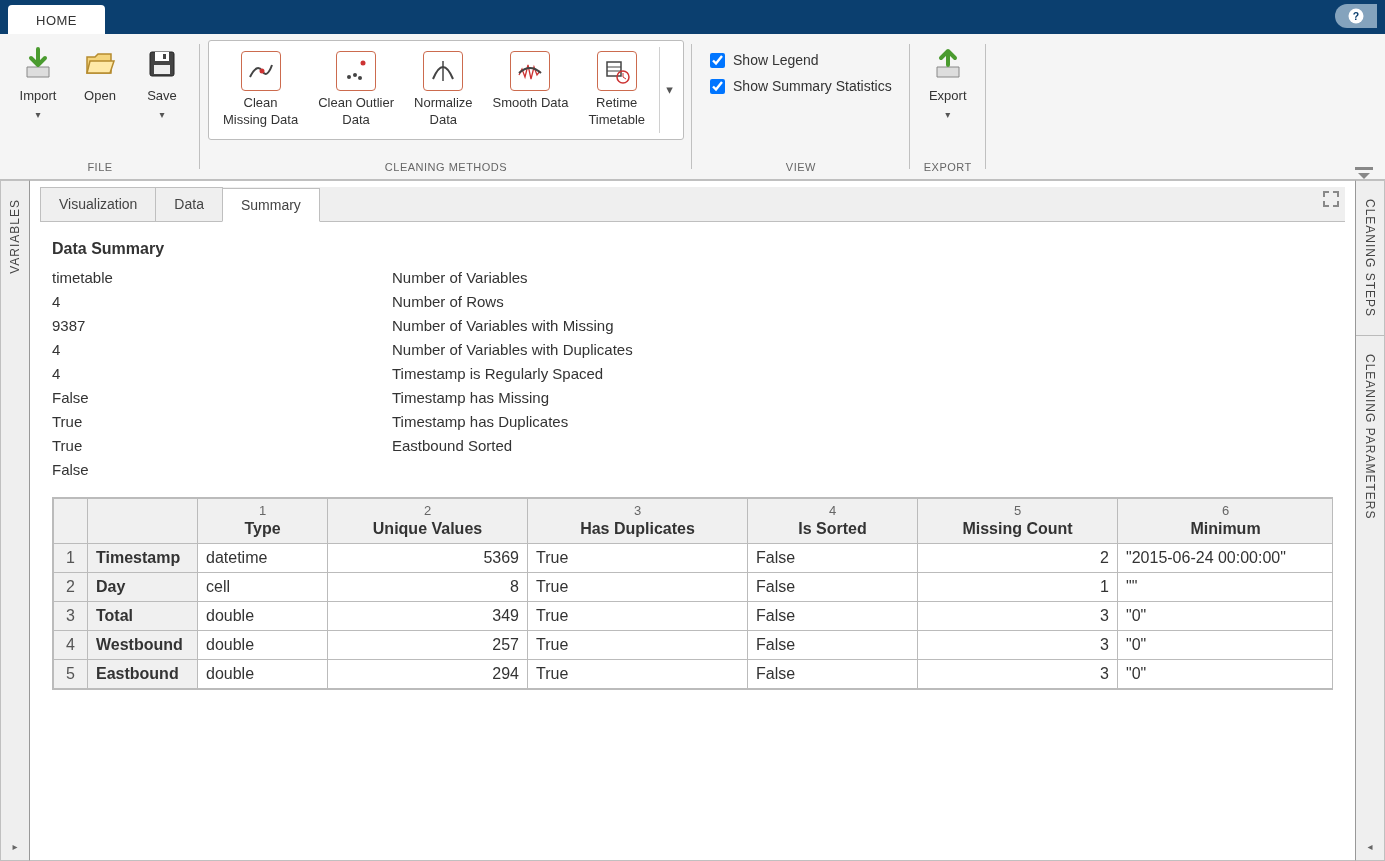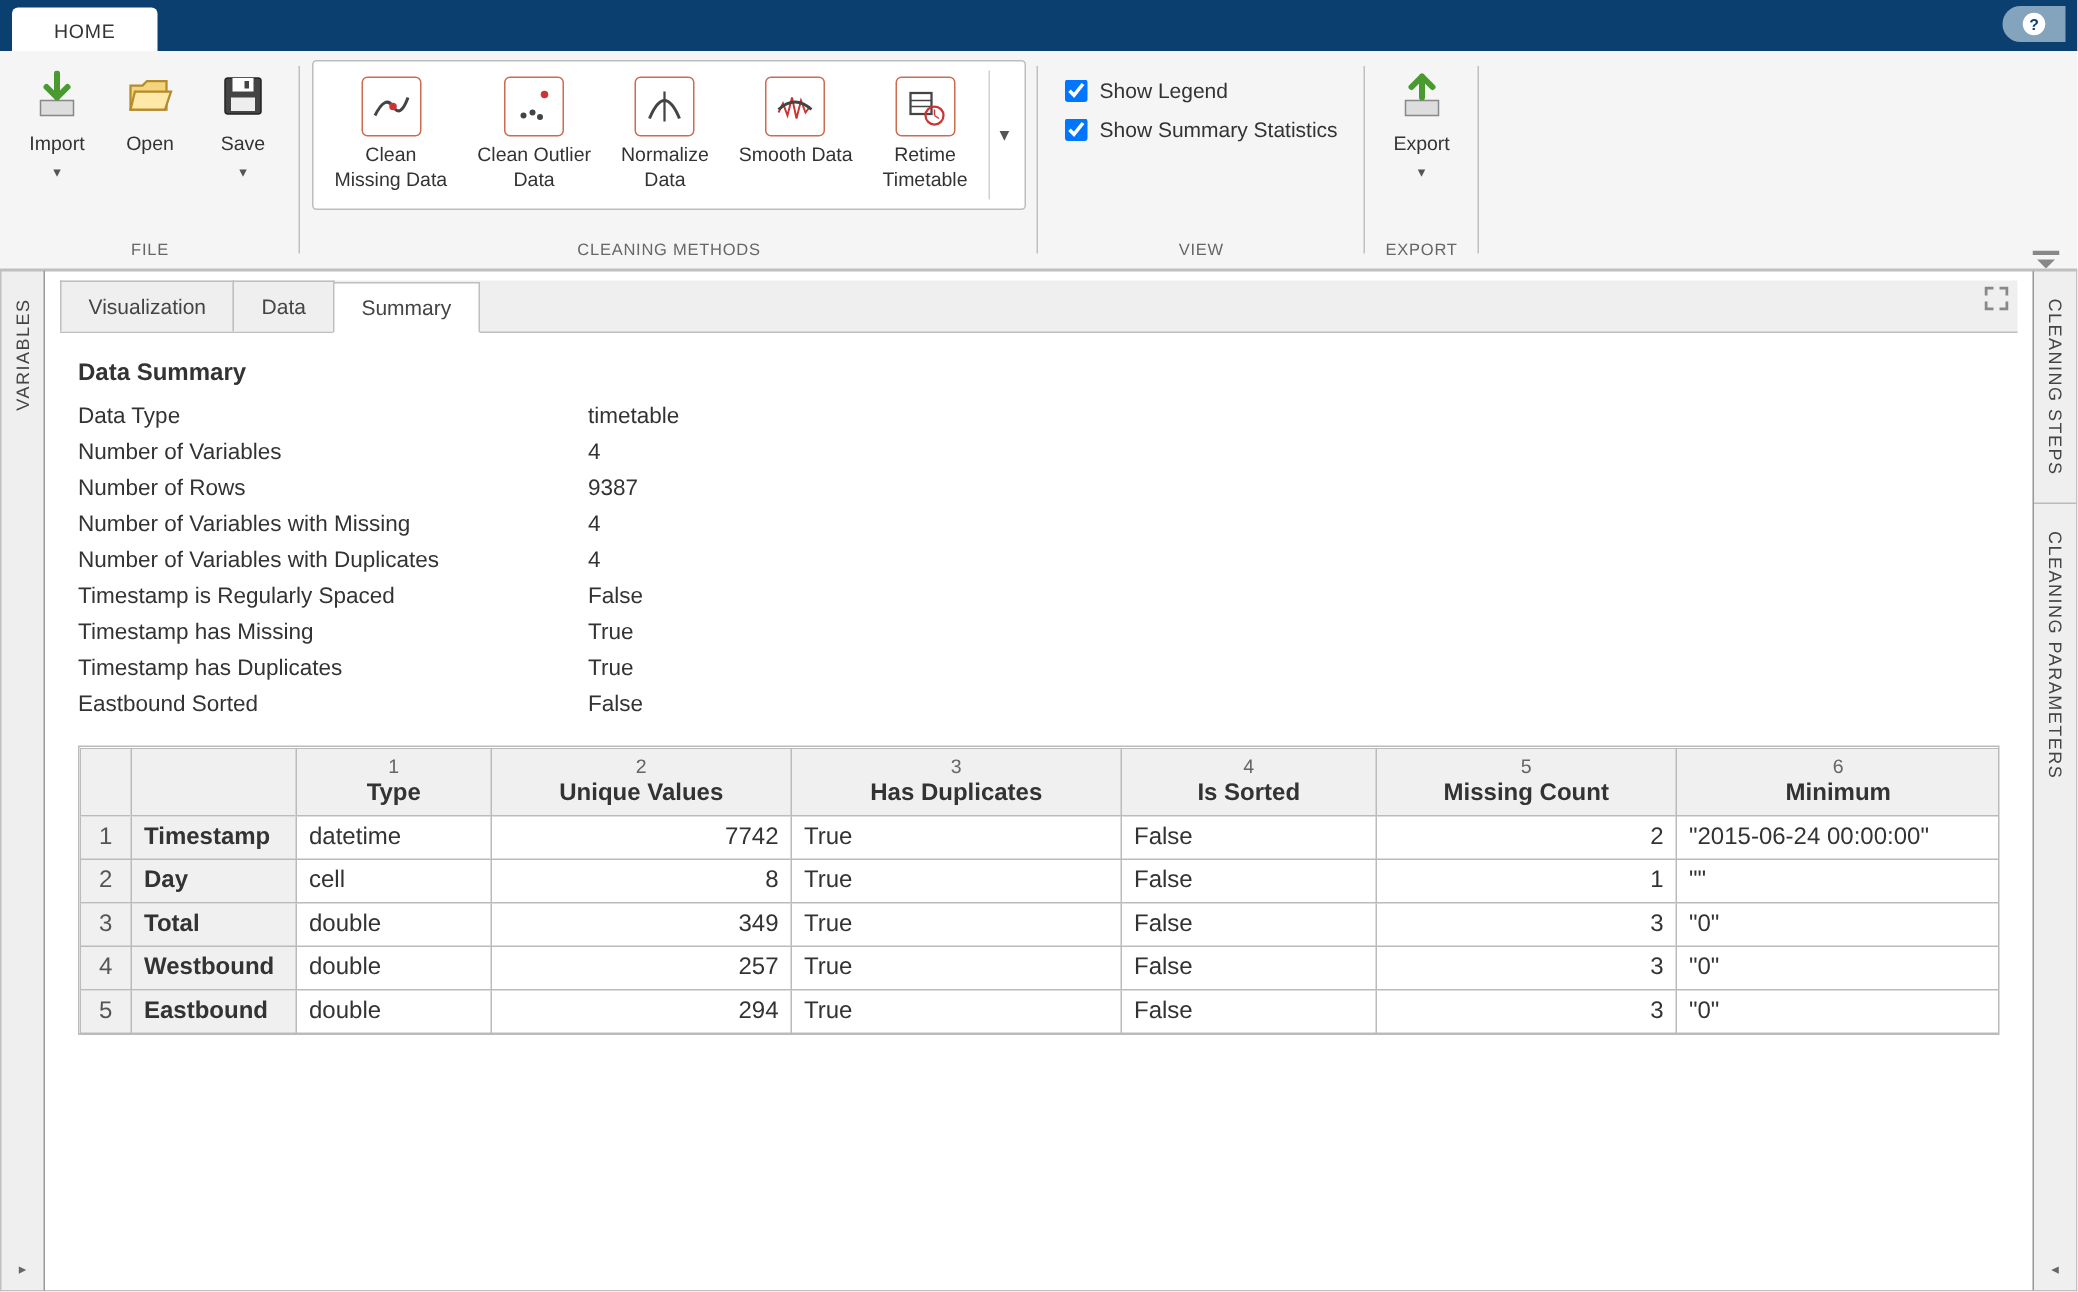--- a/index.html
+++ b/index.html
@@ -241,21 +241,20 @@
       <div class="maximize-icon">
         <svg width="16" height="16" viewBox="0 0 16 16">
             <path d="M1 6 L1 1 L6 1 M10 1 L15 1 L15 6 M15 10 L15 15 L10 15 M6 15 L1 15 L1 10" stroke="#888" stroke-width="2" fill="none"></path>
           </svg>
       </div>
     </div>
 
     <div class="summary-content">
       <div class="summary-title">Data Summary</div>
       <div class="summary-kv">
-        <div>Data Type</div>
           <div>timetable</div>
         <div>Number of Variables</div>
           <div>4</div>
         <div>Number of Rows</div>
           <div>9387</div>
         <div>Number of Variables with Missing</div>
           <div>4</div>
         <div>Number of Variables with Duplicates</div>
           <div>4</div>
         <div>Timestamp is Regularly Spaced</div>
@@ -298,21 +297,21 @@
             <th>Is Sorted</th>
             <th>Missing Count</th>
             <th>Minimum</th>
           </tr>
         </thead>
         <tbody id="stats-body">
               <tr>
                 <td class="rownum">1</td>
                 <td class="varname">Timestamp</td>
                 <td>datetime</td>
-                <td class="num-right">7742</td>
+                <td class="num-right">5369</td>
                 <td>True</td>
                 <td>False</td>
                 <td class="num-right">2</td>
                 <td>"2015-06-24 00:00:00"</td>
               </tr>
               <tr>
                 <td class="rownum">2</td>
                 <td class="varname">Day</td>
                 <td>cell</td>
                 <td class="num-right">8</td>

